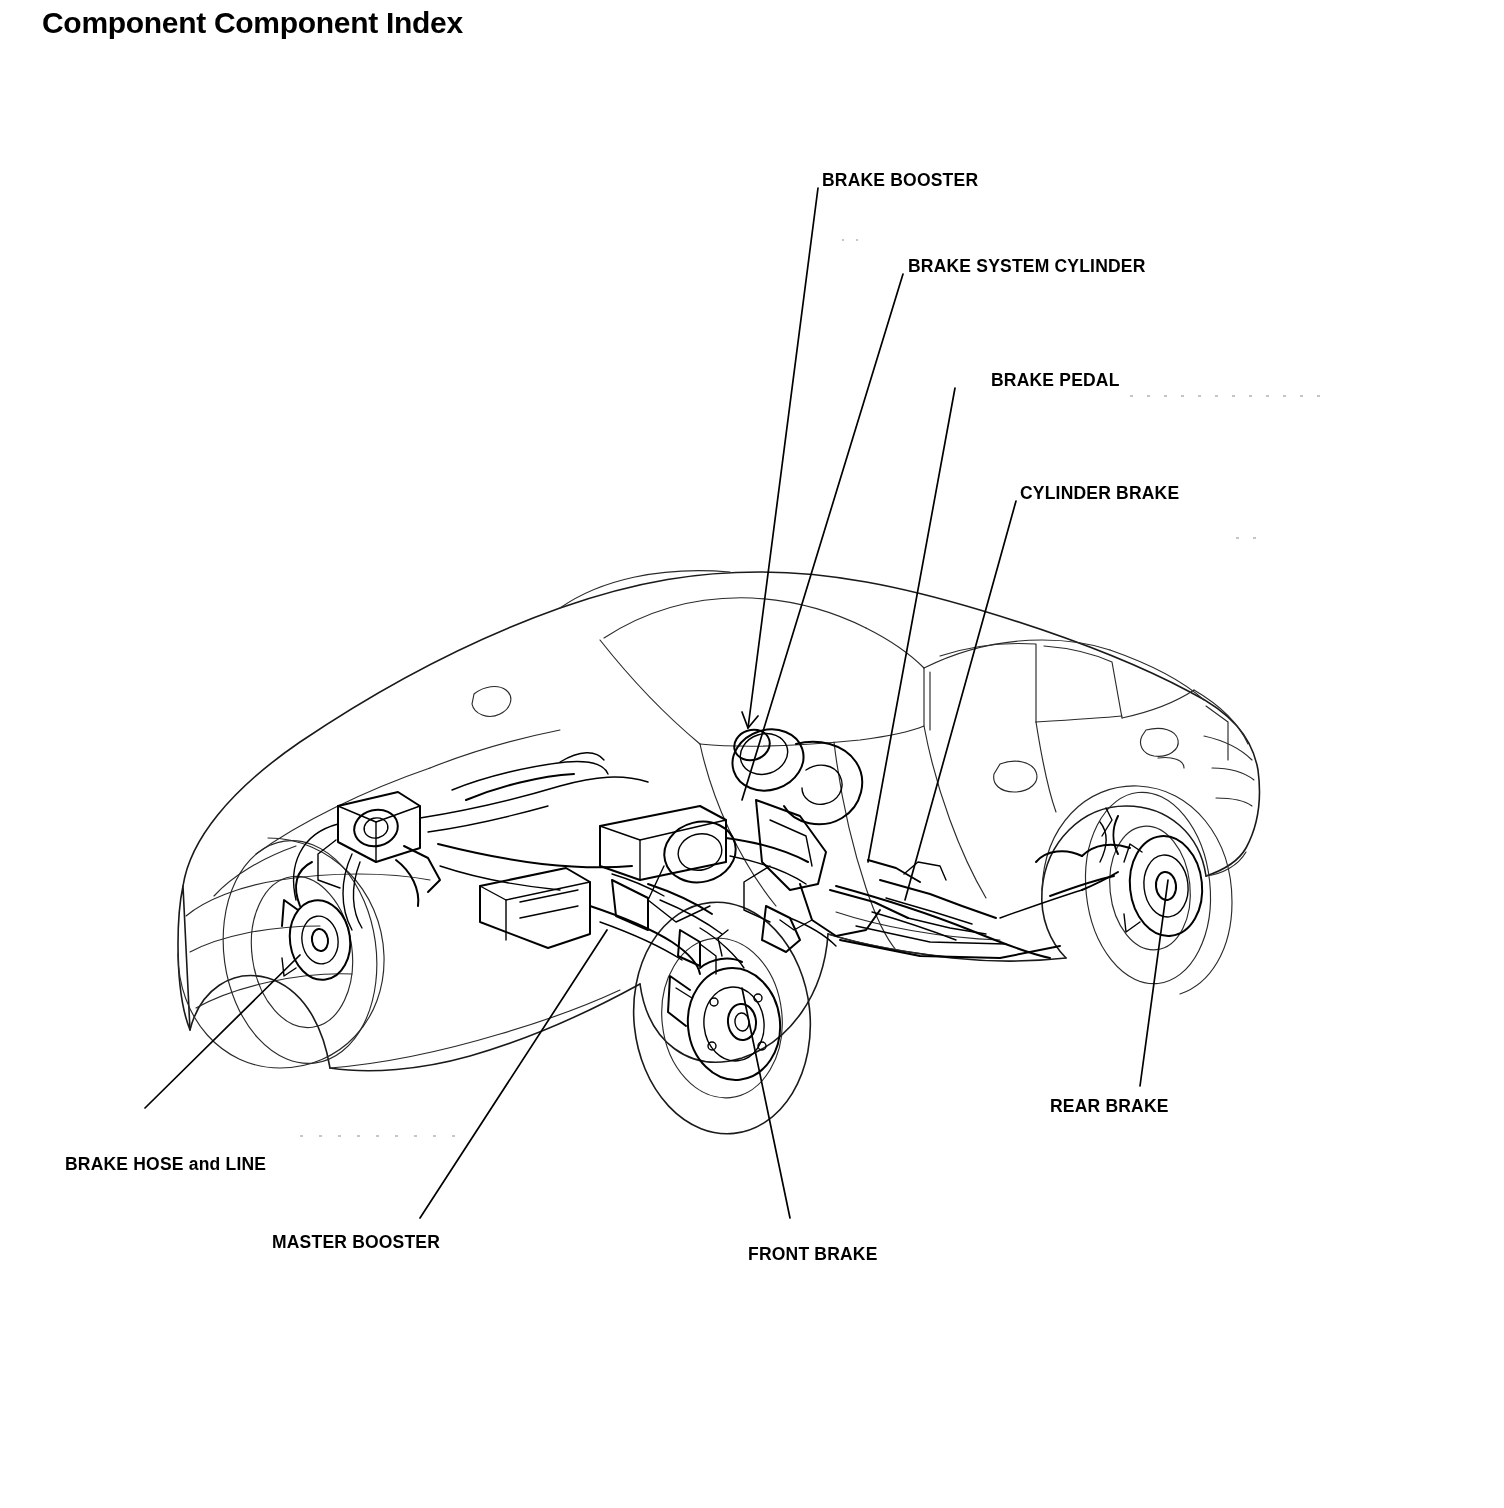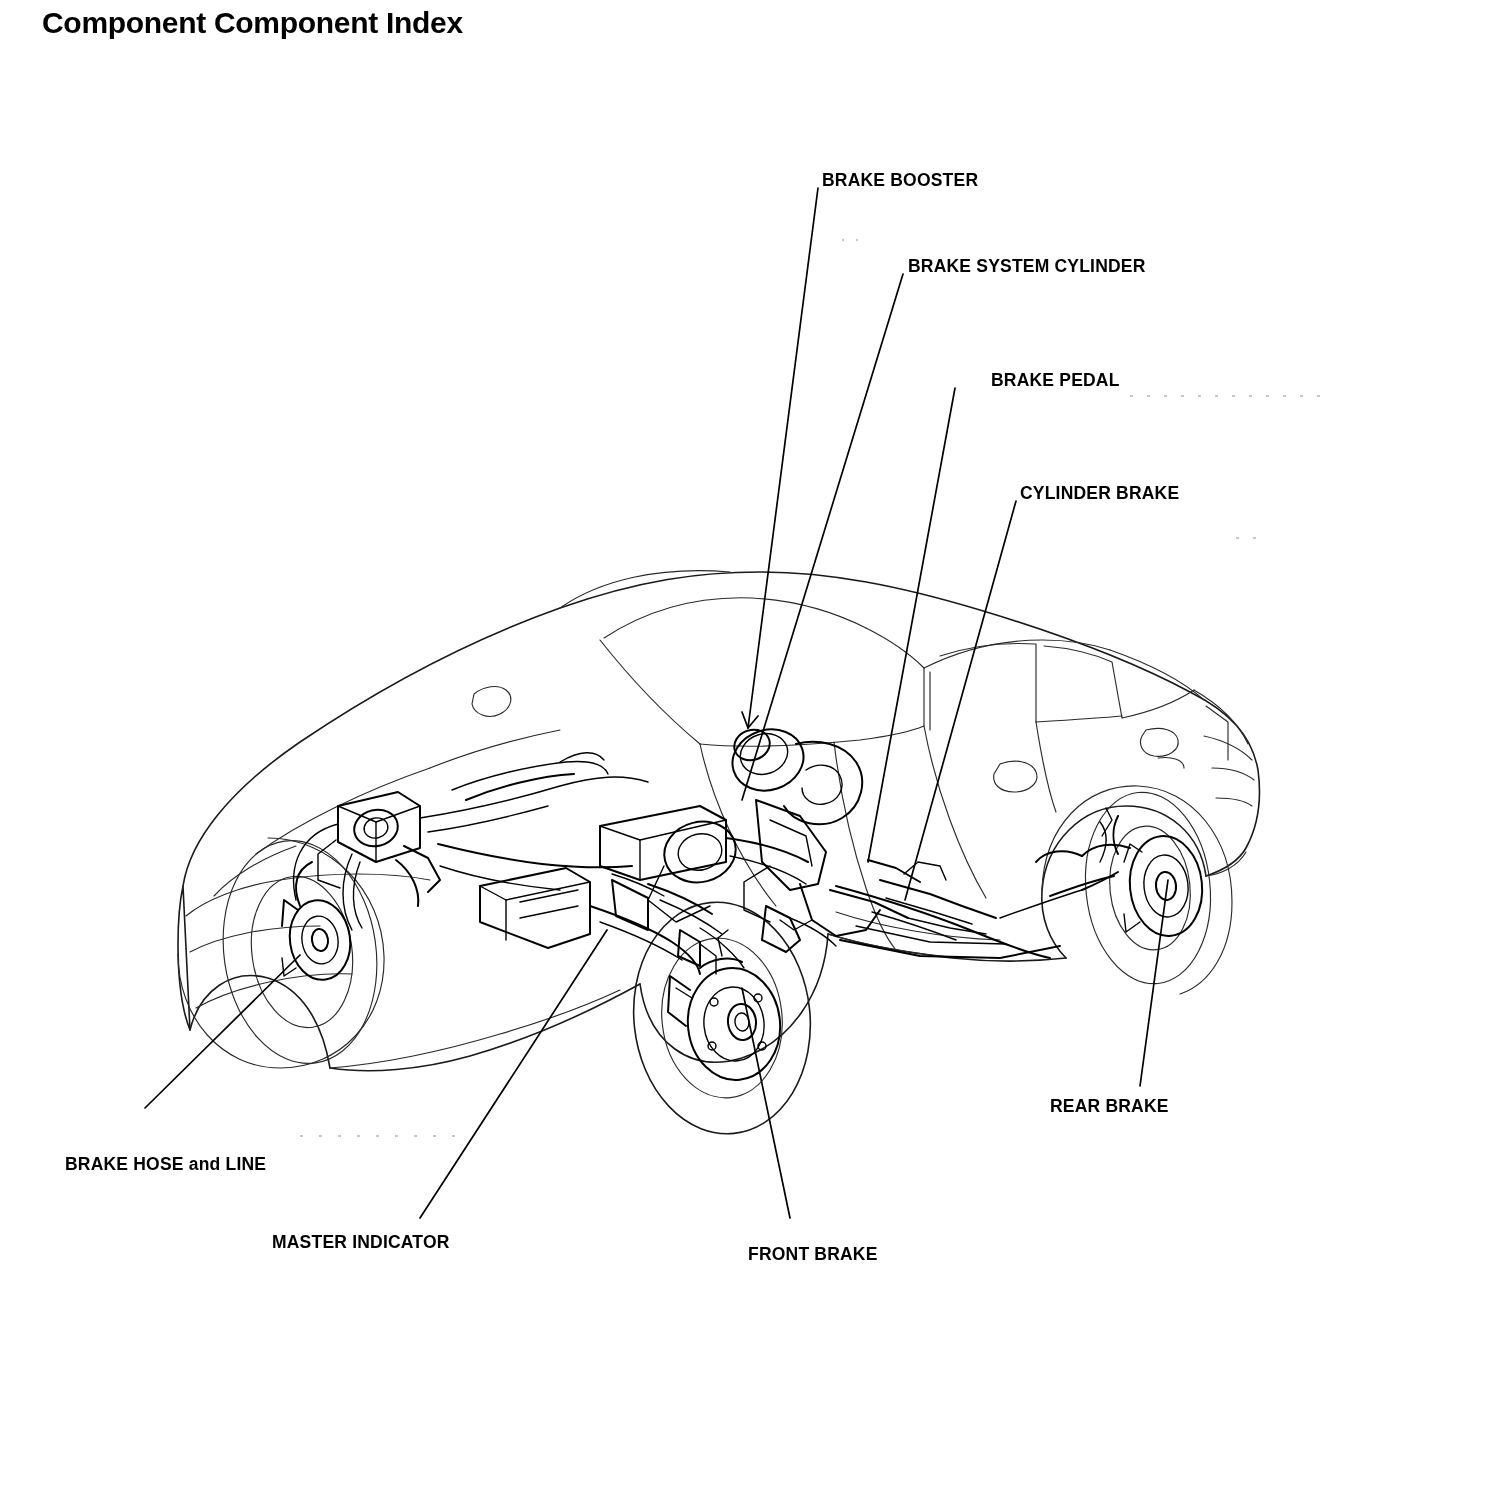--- a/index.html
+++ b/index.html
@@ -313,17 +313,17 @@
   <div class="callout-label" style="left:908px; top:256px;">BRAKE SYSTEM CYLINDER</div>
 
   <div class="callout-label" style="left:958px; top:370px;margin-left:33px;">BRAKE PEDAL</div>
 
   <div class="callout-label" style="left:1020px; top:483px;">CYLINDER BRAKE</div>
 
   <div class="callout-label" style="left:1050px; top:1096px;text-align:right;">REAR BRAKE</div>
 
   <div class="callout-label" style="left:748px; top:1232px;margin-top:12px;">FRONT BRAKE</div>
 
-  <div class="callout-label" style="left:272px; top:1232px;">MASTER INDICATOR</div>
+  <div class="callout-label" style="left:272px; top:1232px;">MASTER BOOSTER</div>
 
   <div class="callout-label" style="left:65px; top:1123px;margin-top:31px;">BRAKE HOSE and LINE</div>
 
 </div>
 
 </body></html>

